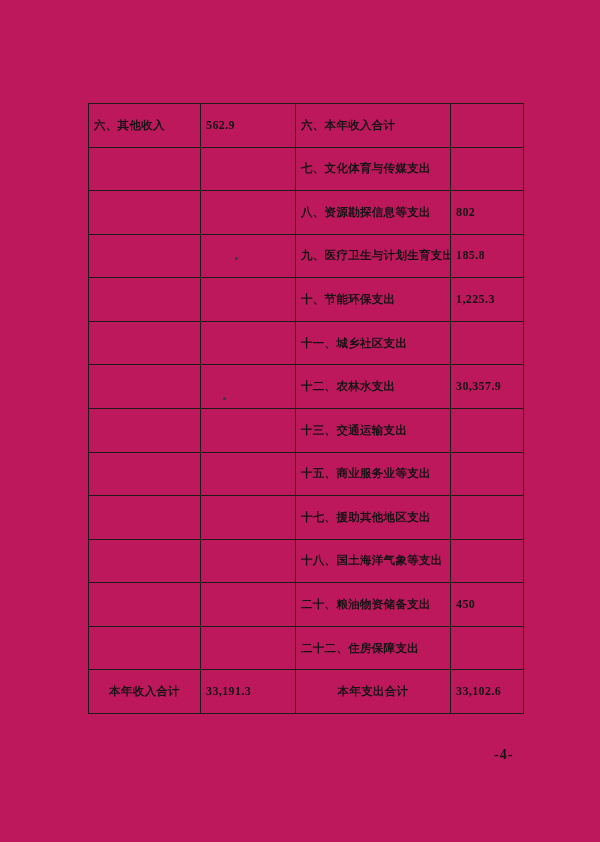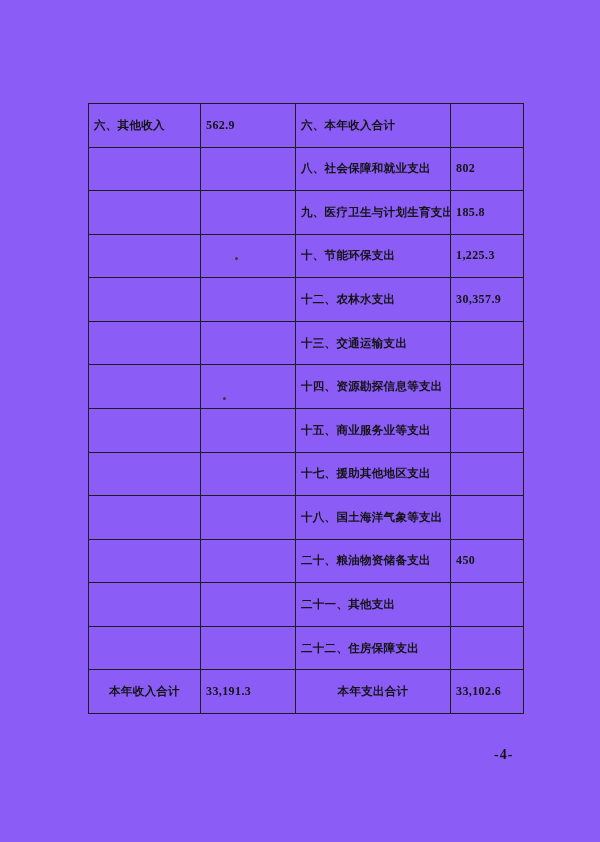--- a/index.html
+++ b/index.html
@@ -5,21 +5,21 @@
   html, body {
     margin: 0;
     padding: 0;
     background: #ffffff;
     font-family: "Liberation Sans", sans-serif;
   }
   .sheet {
     position: relative;
     width: 600px;
     height: 842px;
-    background: #8b5cf6;
+    background: #be185d;
     overflow: hidden;
   }
   table.budget {
     position: absolute;
     left: 88px;
     top: 103px;
     width: 435px;
     height: 611px;
     border-collapse: collapse;
     table-layout: fixed;
@@ -84,51 +84,57 @@
     <tbody>
         <tr>
           <td class="lbl">六、其他收入</td>
           <td class="num">562.9</td>
           <td class="lbl">六、本年收入合计</td>
           <td class="num"></td>
         </tr>
         <tr>
           <td class="lbl"></td>
           <td class="num"></td>
-          <td class="lbl">八、社会保障和就业支出</td>
+          <td class="lbl">七、文化体育与传媒支出</td>
+          <td class="num"></td>
+        </tr>
+        <tr>
+          <td class="lbl"></td>
+          <td class="num"></td>
+          <td class="lbl">八、资源勘探信息等支出</td>
           <td class="num">802</td>
         </tr>
         <tr>
           <td class="lbl"></td>
           <td class="num"></td>
           <td class="lbl">九、医疗卫生与计划生育支出</td>
           <td class="num">185.8</td>
         </tr>
         <tr>
           <td class="lbl"></td>
           <td class="num"></td>
           <td class="lbl">十、节能环保支出</td>
           <td class="num">1,225.3</td>
         </tr>
         <tr>
           <td class="lbl"></td>
           <td class="num"></td>
+          <td class="lbl">十一、城乡社区支出</td>
+          <td class="num"></td>
+        </tr>
+        <tr>
+          <td class="lbl"></td>
+          <td class="num"></td>
           <td class="lbl">十二、农林水支出</td>
           <td class="num">30,357.9</td>
         </tr>
         <tr>
           <td class="lbl"></td>
           <td class="num"></td>
           <td class="lbl">十三、交通运输支出</td>
-          <td class="num"></td>
-        </tr>
-        <tr>
-          <td class="lbl"></td>
-          <td class="num"></td>
-          <td class="lbl">十四、资源勘探信息等支出</td>
           <td class="num"></td>
         </tr>
         <tr>
           <td class="lbl"></td>
           <td class="num"></td>
           <td class="lbl">十五、商业服务业等支出</td>
           <td class="num"></td>
         </tr>
         <tr>
           <td class="lbl"></td>
@@ -144,26 +150,20 @@
         </tr>
         <tr>
           <td class="lbl"></td>
           <td class="num"></td>
           <td class="lbl">二十、粮油物资储备支出</td>
           <td class="num">450</td>
         </tr>
         <tr>
           <td class="lbl"></td>
           <td class="num"></td>
-          <td class="lbl">二十一、其他支出</td>
-          <td class="num"></td>
-        </tr>
-        <tr>
-          <td class="lbl"></td>
-          <td class="num"></td>
           <td class="lbl">二十二、住房保障支出</td>
           <td class="num"></td>
         </tr>
         <tr>
           <td class="lbl center">本年收入合计</td>
           <td class="num">33,191.3</td>
           <td class="lbl center">本年支出合计</td>
           <td class="num">33,102.6</td>
         </tr>
       </tbody>

